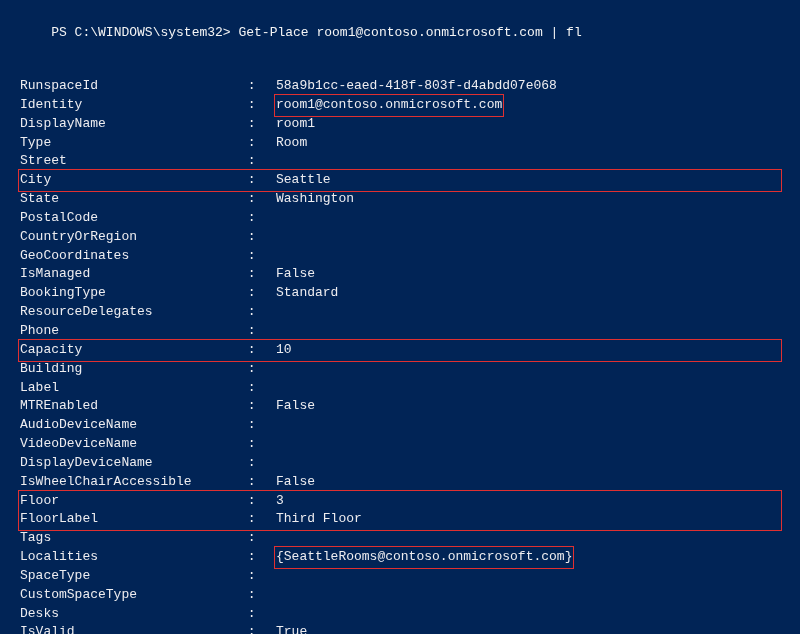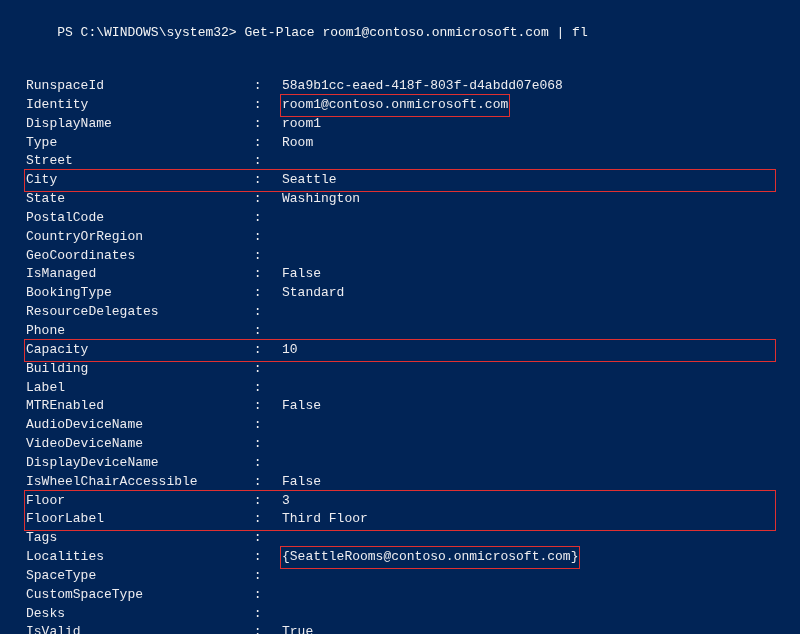--- a/index.html
+++ b/index.html
@@ -6,21 +6,21 @@
     body {
       width: 800px;
       height: 634px;
       background-color: #012456;
       font-family: 'Courier New', Courier, monospace;
       font-size: 13px;
       color: #eeedf0;
       overflow: hidden;
     }
     .terminal {
-      padding: 10px 26px;
+      padding: 10px 20px;
       width: 100%;
       height: 100%;
       overflow: hidden;
     }
     .cmd-line {
       color: #f5f5f5;
       margin-bottom: 6px;
       white-space: pre;
     }
     .cmd-prompt {

